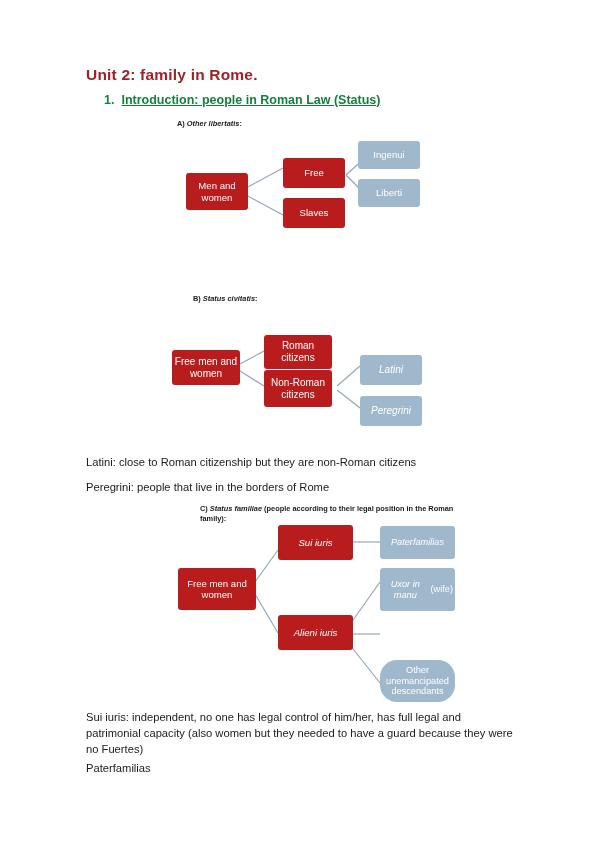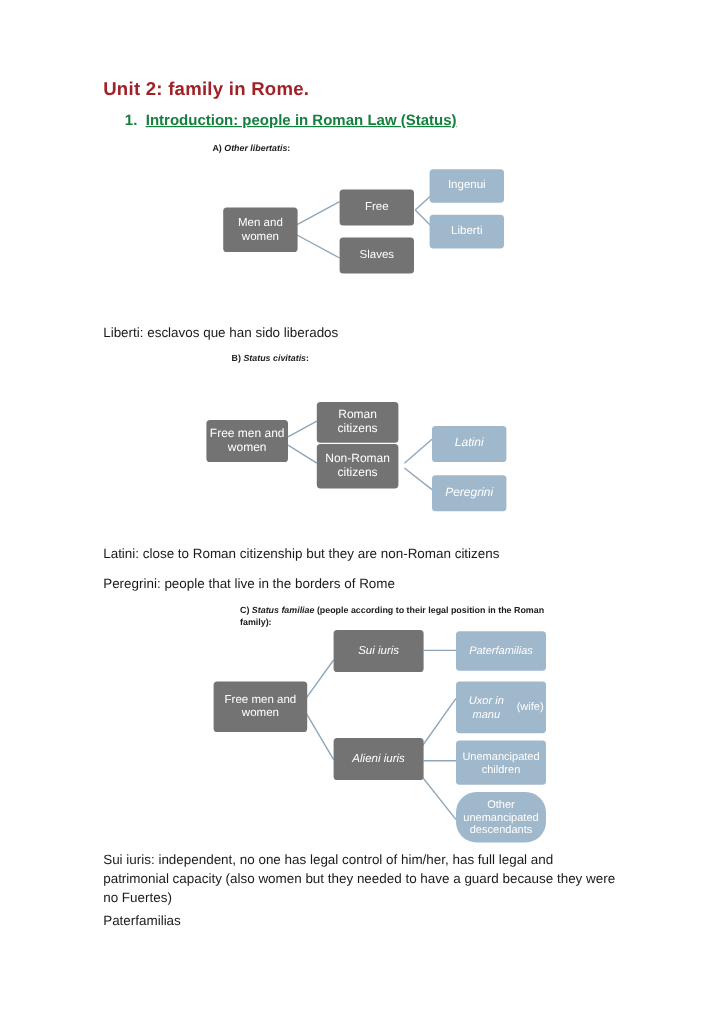--- a/index.html
+++ b/index.html
@@ -74,21 +74,21 @@
     box-sizing: border-box;
     display: flex;
     align-items: center;
     justify-content: center;
     text-align: center;
     color: #ffffff;
     border-radius: 3px;
     line-height: 1.18;
     padding: 1px 2px;
   }
-  .node.dark  { background: #737373; }
+  .node.dark  { background: #b91c1c; }
   .node.light { background: #A0B8CC; }
   .node.ital  { font-style: italic; }
   svg.connectors {
     position: absolute;
     left: 0;
     top: 0;
     overflow: visible;
   }
   svg.connectors line { stroke: #8FA6B8; stroke-width: 1.15; }
 </style>
@@ -124,21 +124,20 @@
       <span>Slaves</span>
     </div>
     <div class="node light" style="left:180px; top:8px; width:62px; height:28px; font-size:9.6px;">
       <span>Ingenui</span>
     </div>
     <div class="node light" style="left:180px; top:46px; width:62px; height:28px; font-size:9.6px;text-align:center;">
       <span>Liberti</span>
     </div>
   </div>
 
-  <div class="body-line" style="top:270px;">Liberti: esclavos que han sido liberados</div>
 
   <div class="caption" style="left:193px; top:294px;">
     <span>B) </span><i>Status civitatis</i><span>:</span>
   </div>
 
   <div class="chart" style="left:160px; top:328px; width:285px; height:105px;">
     <svg class="connectors" width="285" height="105">
       <line x1="80" y1="36" x2="104" y2="23"></line>
       <line x1="80" y1="43" x2="104" y2="58"></line>
       <line x1="177" y1="58" x2="200" y2="38"></line>
@@ -186,23 +185,20 @@
     <div class="node dark ital" style="left:130px; top:95px; width:75px; height:35px; font-size:9.6px;">
       <span>Alieni iuris</span>
     </div>
     <div class="node light ital" style="left:232px; top:6px; width:75px; height:33px; font-size:9.2px;">
       <span>Paterfamilias</span>
     </div>
     <div class="node light" style="left:232px; top:48px; width:75px; height:43px; font-size:9.2px; flex-direction:row; gap:2px;">
       <span class="ital" style="font-style:italic;">Uxor in manu</span>
       <span>(wife)</span>
     </div>
-    <div class="node light" style="left:232px; top:97px; width:75px; height:37px; font-size:9.2px;">
-      <span>Unemancipated children</span>
-    </div>
     <div class="node light" style="left:232px; top:140px; width:75px; height:42px; font-size:9.2px;border-radius:17px;">
       <span>Other unemancipated descendants</span>
     </div>
   </div>
 
   <div class="para" style="top:710px;">Sui iuris: independent, no one has legal control of him/her, has full legal and patrimonial capacity (also women but they needed to have a guard because they were no Fuertes)</div>
   <div class="para" style="top:761px;">Paterfamilias</div>
 
 </div>
 

